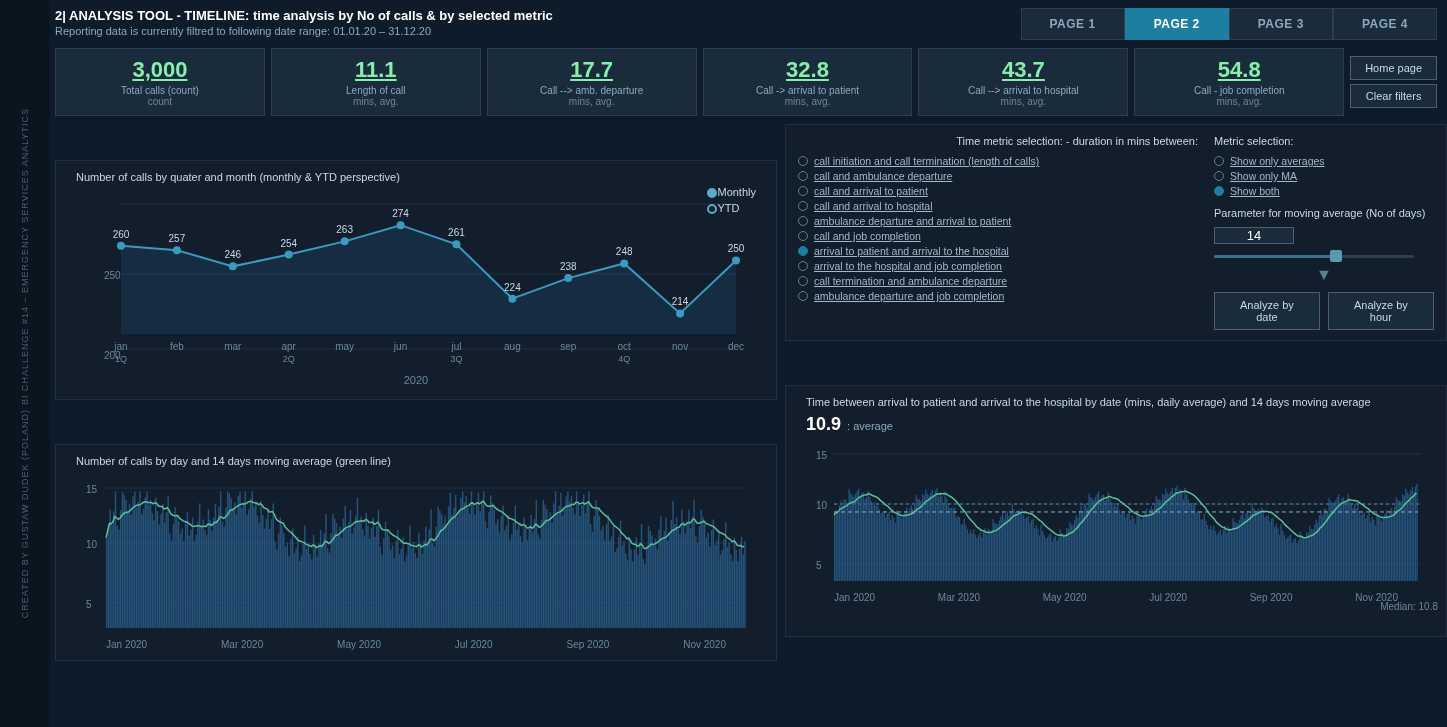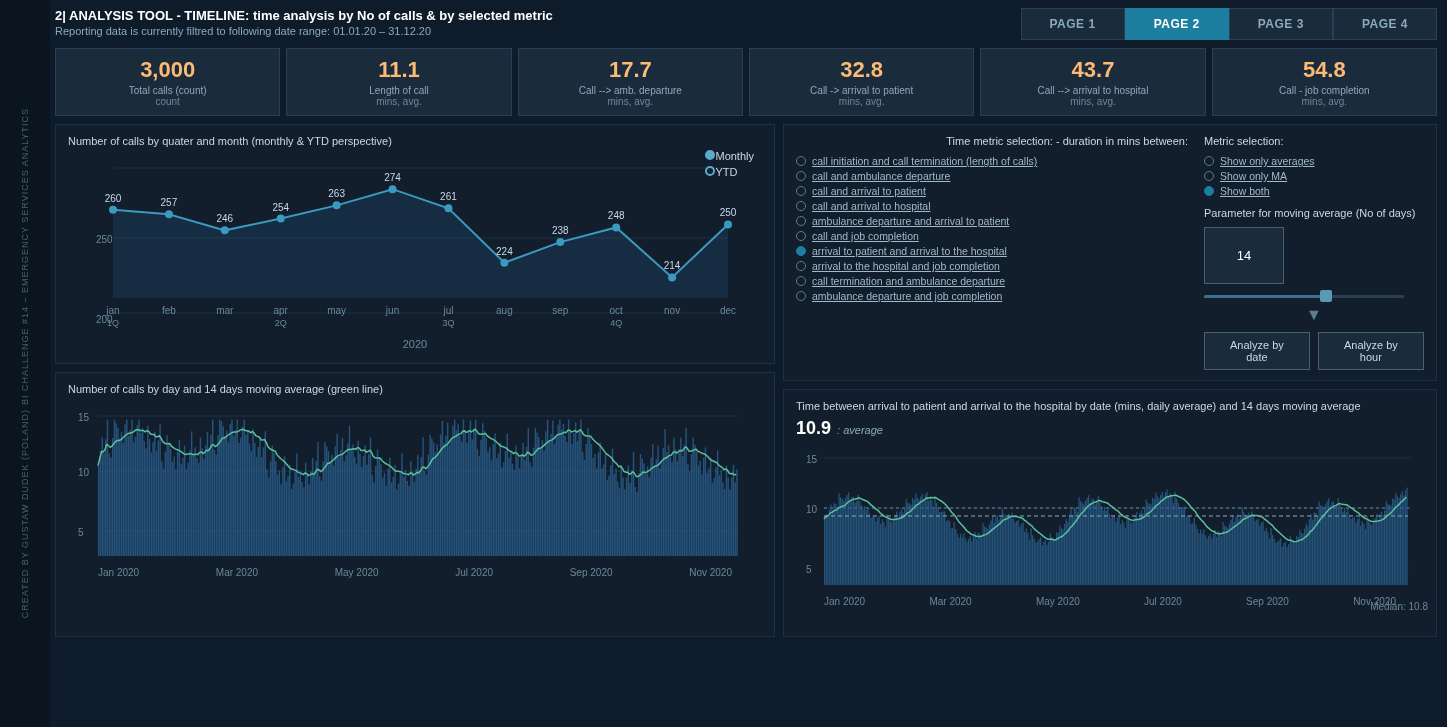--- a/index.html
+++ b/index.html
@@ -66,21 +66,22 @@
     .kpi-card {
       background: #1a2b3c;
       border: 1px solid #2a3f55;
       padding: 8px 14px;
       flex: 1;
       text-align: center;
     }
     .kpi-value {
       font-size: 22px;
       font-weight: bold;
-      color: #fdba74;
+      color: #86efac;
+      text-decoration: underline;
     }
     .kpi-label {
       font-size: 10px;
       color: #8aaabb;
       margin-top: 2px;
     }
     .kpi-sublabel {
       font-size: 10px;
       color: #6a8899;
     }
@@ -113,22 +114,23 @@
     }
     .right-panel {
       display: flex;
       flex-direction: column;
       gap: 8px;
       flex: 1;
     }
     .chart-box {
       background: #121e2c;
       border: 1px solid #1e3045;
-      padding: 10px 12px;
+      padding: 10px 20px;
       position: relative;
+      margin-top: 36px;
     }
     .chart-title {
       font-size: 11px;
       color: #c8d8e8;
       margin-bottom: 6px;
     }
     
     .sidebar-text {
       position: fixed;
       left: 0;
@@ -215,21 +217,21 @@
     .metric-selection-box {
       margin-left: 8px;
     }
     .ma-param-box {
       margin-top: 10px;
     }
     .ma-input {
       background: #1a2b3c;
       border: 1px solid #4a6070;
       color: #ffffff;
-      padding: 20px 8px;
+      padding: 0 8px;
       width: 80px;
       font-size: 13px;
       text-align: center;
     }
     .slider-container {
       margin-top: 6px;
       position: relative;
       width: 200px;
       height: 14px;
     }
@@ -284,40 +286,39 @@
     .legend {
       position: absolute;
       right: 20px;
       top: 25px;
       display: flex;
       flex-direction: column;
       gap: 4px;
     }
     .legend-item {
       display: flex;
-      align-items: flex-start;
+      align-items: flex-end;
       font-size: 11px;
       color: #c8d8e8;
     }
     .legend-dot {
       width: 10px;
       height: 10px;
       border-radius: 50%;
       border: 2px solid;
     }
     .avg-value {
       font-size: 18px;
       font-weight: bold;
       color: #ffffff;
       margin-bottom: 2px;
     }
     .avg-label {
       font-size: 11px;
       color: #8aaabb;
-      font-style: italic;
     }
     .median-label {
       position: absolute;
       right: 8px;
       bottom: 24px;
       font-size: 10px;
       color: #6a8899;
     }
   </style>
 </head>
@@ -368,20 +369,24 @@
     </div>
     <div class="kpi-card">
       <div class="kpi-value">43.7</div>
       <div class="kpi-label">Call --&gt; arrival to hospital</div>
       <div class="kpi-sublabel">mins, avg.</div>
     </div>
     <div class="kpi-card">
       <div class="kpi-value">54.8</div>
       <div class="kpi-label">Call - job completion</div>
       <div class="kpi-sublabel">mins, avg.</div>
+    </div>
+    <div class="kpi-buttons">
+      <button class="kpi-btn">Home page</button>
+      <button class="kpi-btn">Clear filters</button>
     </div>
   </div>
 
   <div class="content-row">
 
     <div class="left-panel">
 
       <div class="chart-box top-chart-container">
         <div class="chart-title">Number of calls by quater and month (monthly &amp; YTD perspective)</div>
         <div class="legend">

